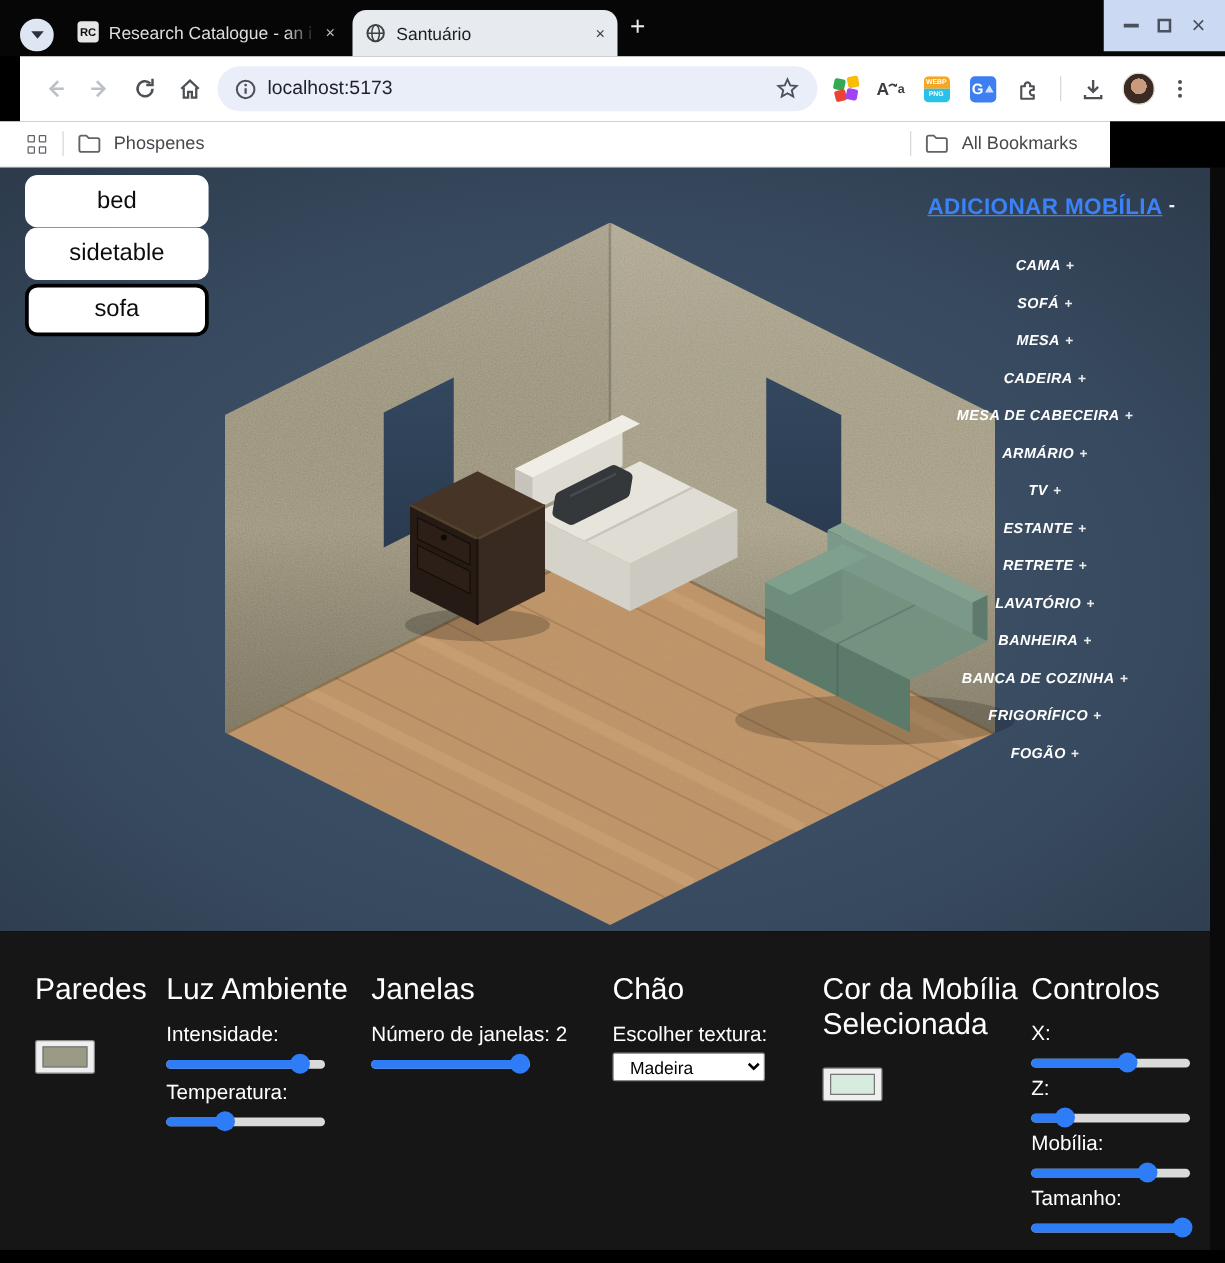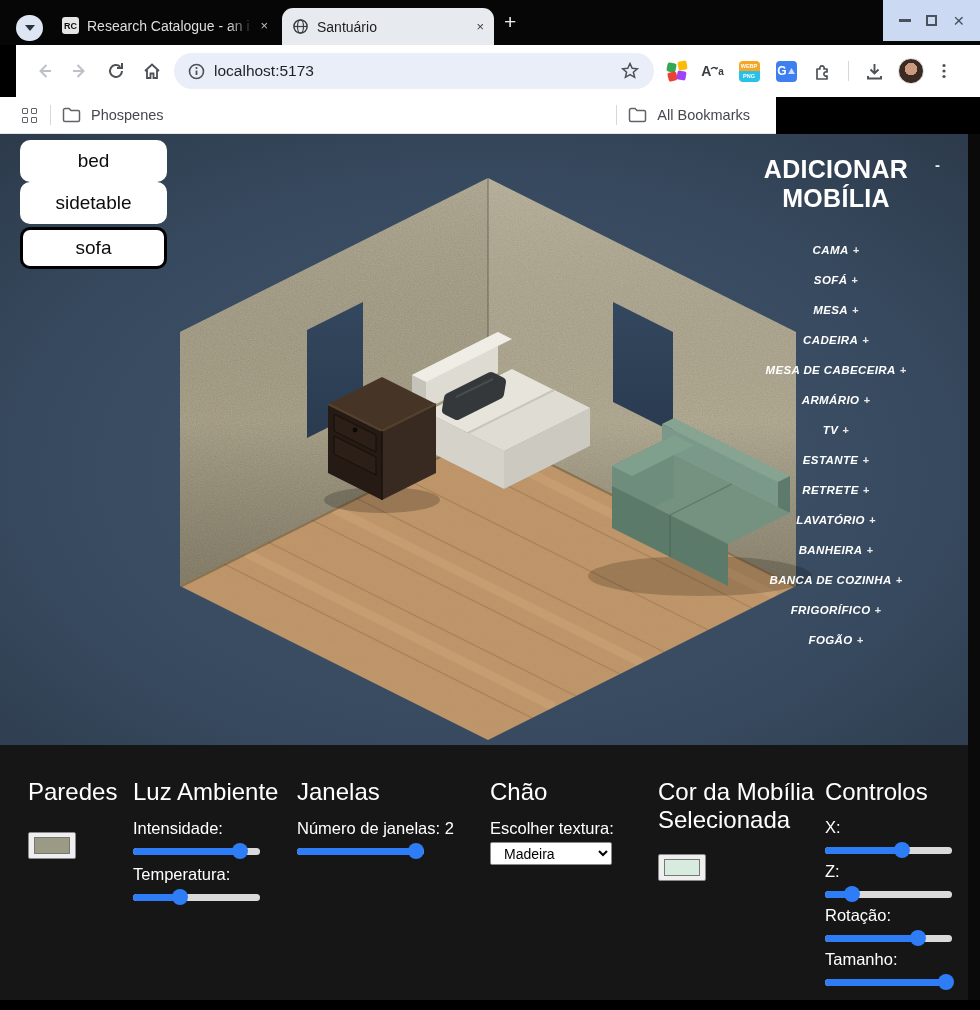--- a/index.html
+++ b/index.html
@@ -32,35 +32,35 @@
   .ic-webp .t { background:#f5a623; font-size:5.5px; line-height:10.5px; }
   .ic-webp .b { background:#29c1e8; font-size:5.5px; line-height:10.5px; }
   .ic-tr { width:21px; height:21px; border-radius:4px; background:#3d7ef0; color:#fff; font-size:12px; font-weight:700; display:flex; align-items:center; justify-content:center; }
   .ic-aa { font-weight:700; color:#3a3d42; font-size:14px; letter-spacing:-1px; }
   .ic-aa small { font-size:10px; }
   .vsep { width:1px; height:20px; background:#d5d8dc; margin-left:13px; }
   .avatar { width:26px; height:26px; border-radius:50%; margin-left:12px; background:radial-gradient(circle at 50% 42%, #c99a7e 0 34%, #3a2a22 35% 72%, #23180f 73%); border:1px solid #ddd; }
   .pinwheel { position:relative; width:20px; height:20px; }
   .pinwheel i { position:absolute; width:9px; height:9px; border-radius:2px; }
 
-  .bookmarks { position:absolute; left:0; top:97px; width:776px; height:37px; background:#fff; border-bottom:1px solid #e3e5e8; display:flex; align-items:center; color:#45484d; font-size:14.5px; }
+  .bookmarks { position:absolute; left:0; top:97px; width:888px; height:37px; background:#fff; border-bottom:1px solid #e3e5e8; display:flex; align-items:center; color:#45484d; font-size:14.5px; }
   .bm-label { margin-left:8px; }
   .grid-ic { display:grid; grid-template-columns:6px 6px; grid-gap:3px; margin-left:22px; }
   .grid-ic i { width:6px; height:6px; border:1.6px solid #5f6368; border-radius:1px; }
 
   
   .content { position:absolute; left:0; top:134px; width:968px; height:611px; }
   .scrollstrip { position:absolute; right:0; top:134px; width:12px; height:866px; background:#0a0a0a; }
 
   .obj-buttons { position:absolute; left:20px; top:6px; width:147px; }
   .obj-btn { width:147px; height:42px; background:#fff; border:3px solid transparent; border-radius:10px; display:flex; align-items:center; justify-content:center; font-size:19px; color:#0c0c0c; }
   .obj-btn.sel { border-color:#000; margin-top:3px; }
 
   .furn-menu { position:absolute; top:21px; right:20px; width:224px; text-align:center; }
-  .furn-title { font-size:25px; font-weight:700; color:#ffffff; letter-spacing:.3px; }
+  .furn-title { font-size:18px; font-weight:700; color:#3b82f6; letter-spacing:.3px;text-decoration:underline; }
   .menu-items { margin-top:22px;font-style:italic; }
   .menu-item { height:30px; line-height:30px; font-size:11.5px; font-weight:700; color:#fff; letter-spacing:.4px; }
   .menu-item .plus { margin-left:4px; font-size:11px; color:#ececec; }
   .collapse-btn { position:absolute; right:28px; top:22px; color:#eef1f4; font-size:15px; font-weight:700; }
 
   
   .panel { position:absolute; left:0; top:745px; width:968px; height:255px; background:#161616; color:#fff; }
   .pgroup { position:absolute; top:33px; }
   .pgroup h2 { font-size:24px; font-weight:400; }
   .plabel { font-size:16.5px; margin-top:13px; }
@@ -413,21 +413,21 @@
     <div class="plabel">X:</div>
     <div class="slider" style="--v: 61%;">
         <div class="sl-fill"></div>
         <div class="sl-thumb"></div>
       </div>
     <div class="plabel">Z:</div>
     <div class="slider" style="--v: 21%;">
         <div class="sl-fill"></div>
         <div class="sl-thumb"></div>
       </div>
-    <div class="plabel">Rotação:</div>
+    <div class="plabel">Mobília:</div>
     <div class="slider" style="--v: 73%;">
         <div class="sl-fill"></div>
         <div class="sl-thumb"></div>
       </div>
     <div class="plabel">Tamanho:</div>
     <div class="slider" style="--v: 95%;">
         <div class="sl-fill"></div>
         <div class="sl-thumb"></div>
       </div>
   </div>

